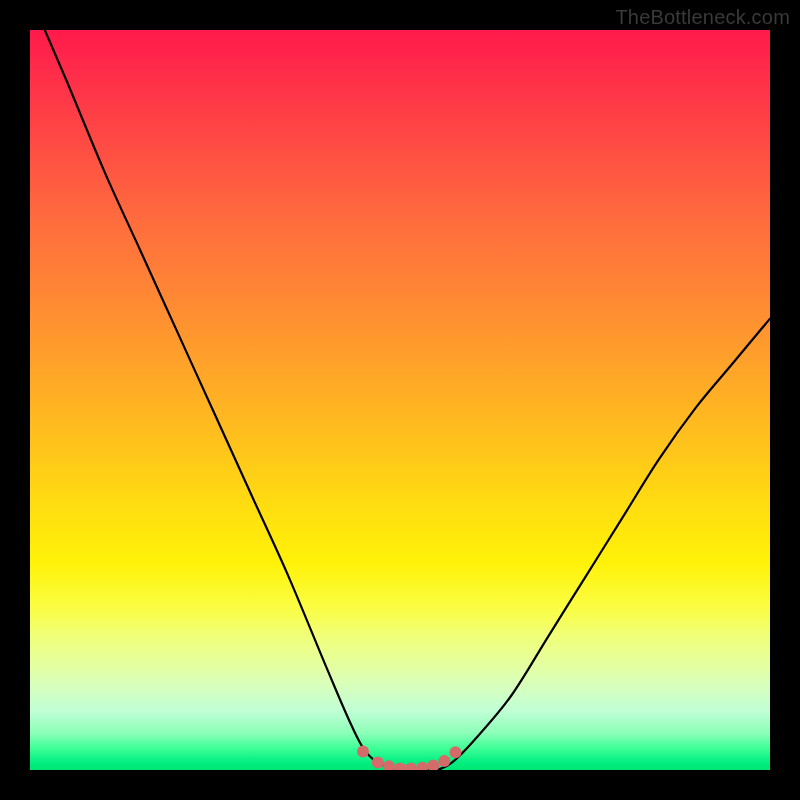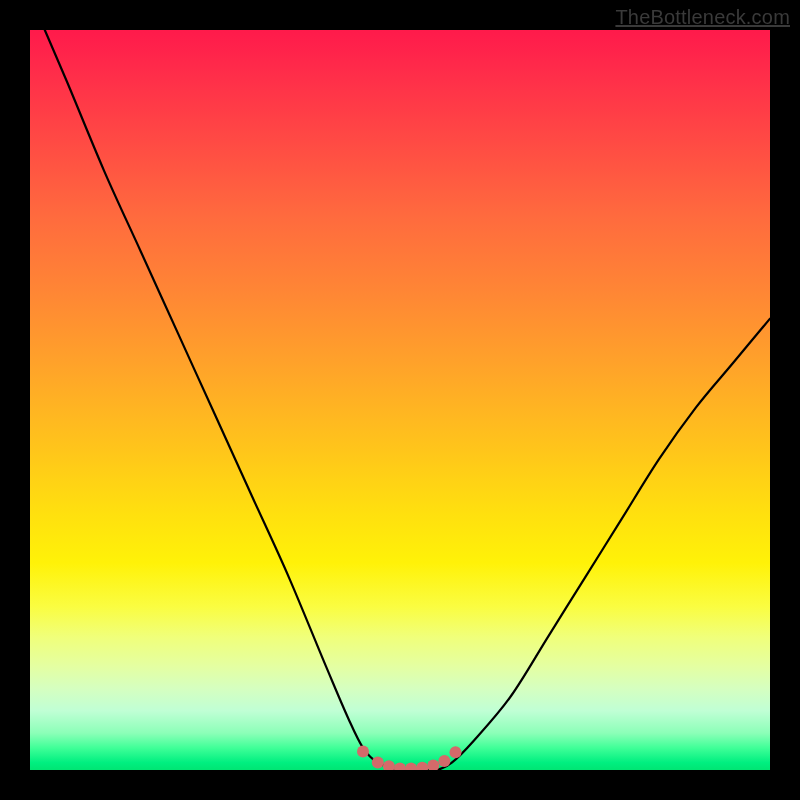--- a/index.html
+++ b/index.html
@@ -59,21 +59,20 @@
     width: 100%;
     height: 100%;
   }
   .attribution {
     position: absolute;
     top: 6px;
     right: 10px;
     color: #3a3a3a;
     font-size: 20px;
     letter-spacing: 0.2px;
-    text-decoration: underline;
   }
 </style>
 </head>
 <body>
 
 <div class="stage">
 
   <div class="attribution">TheBottleneck.com</div>
 
   <div class="plot-area">

